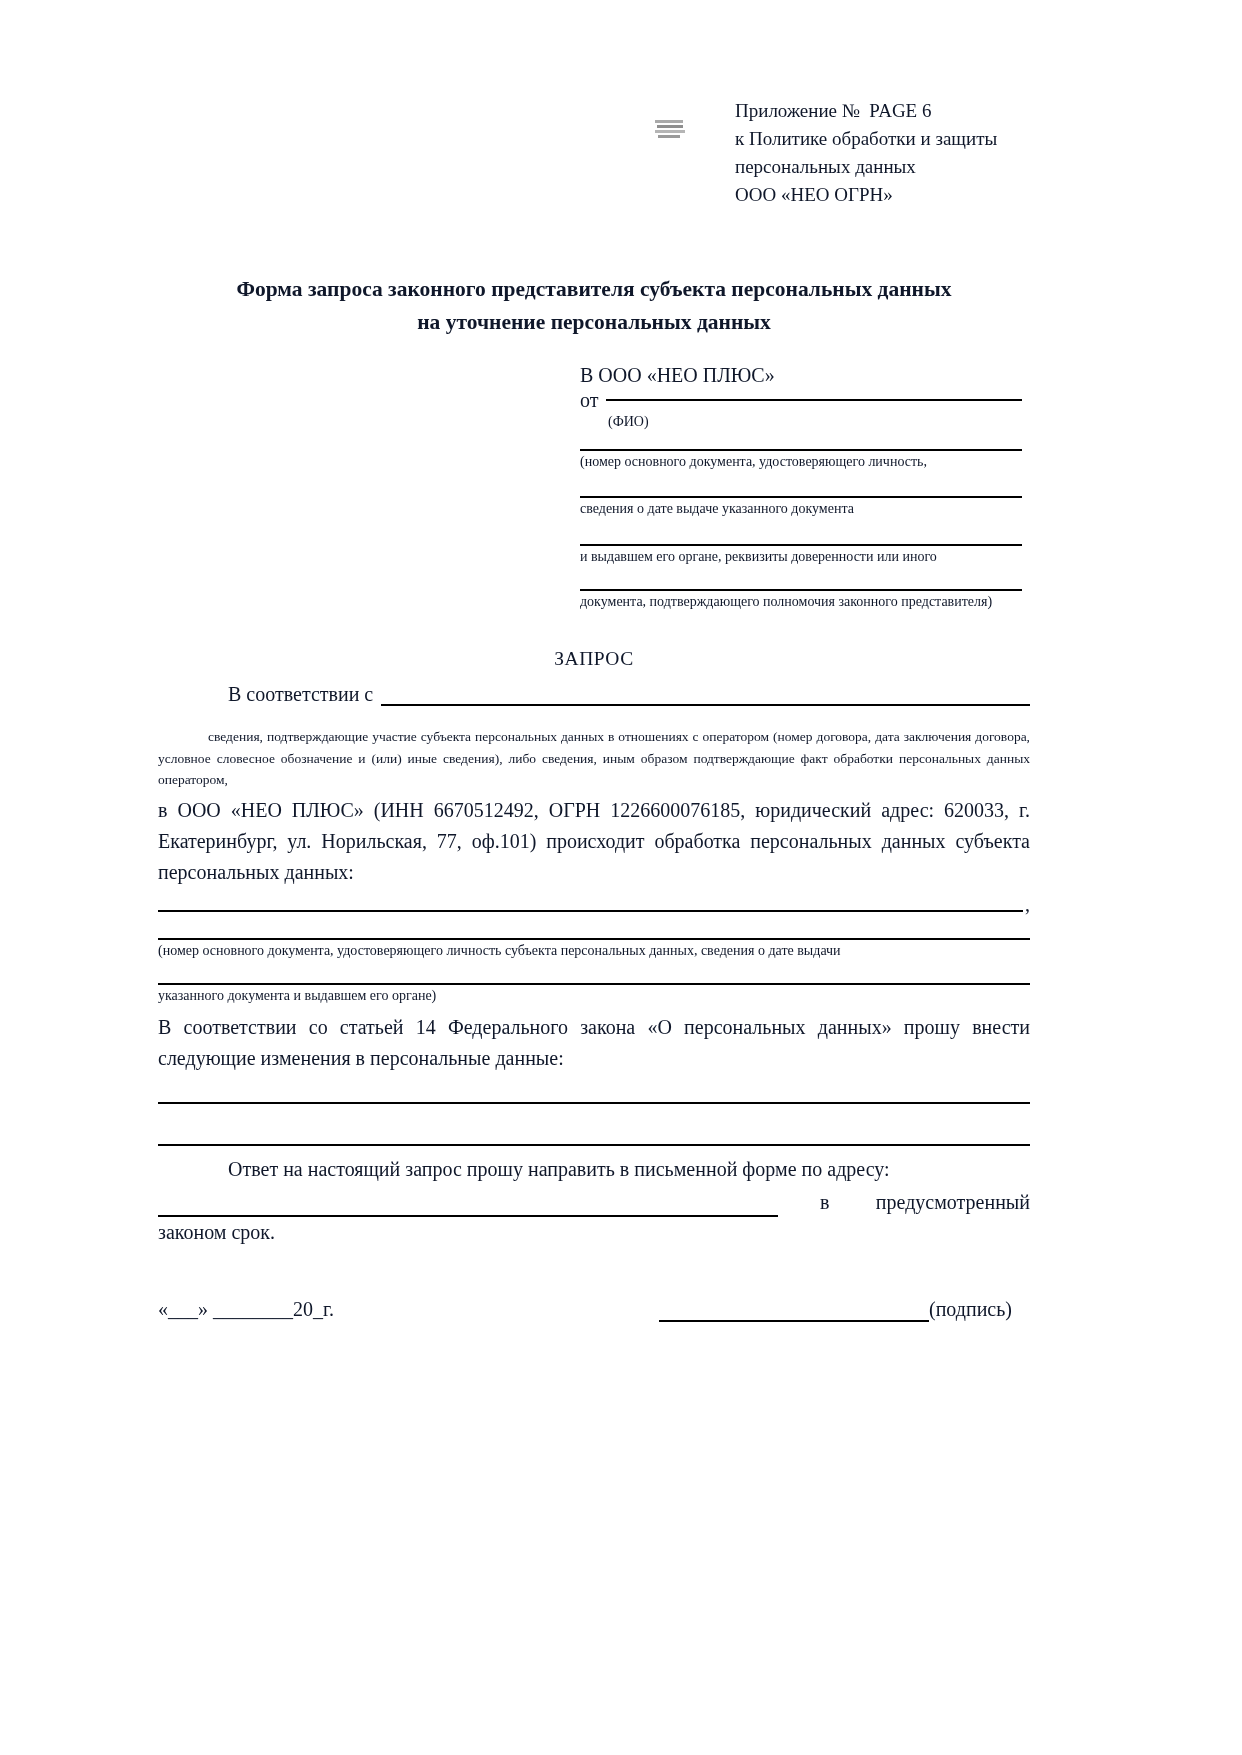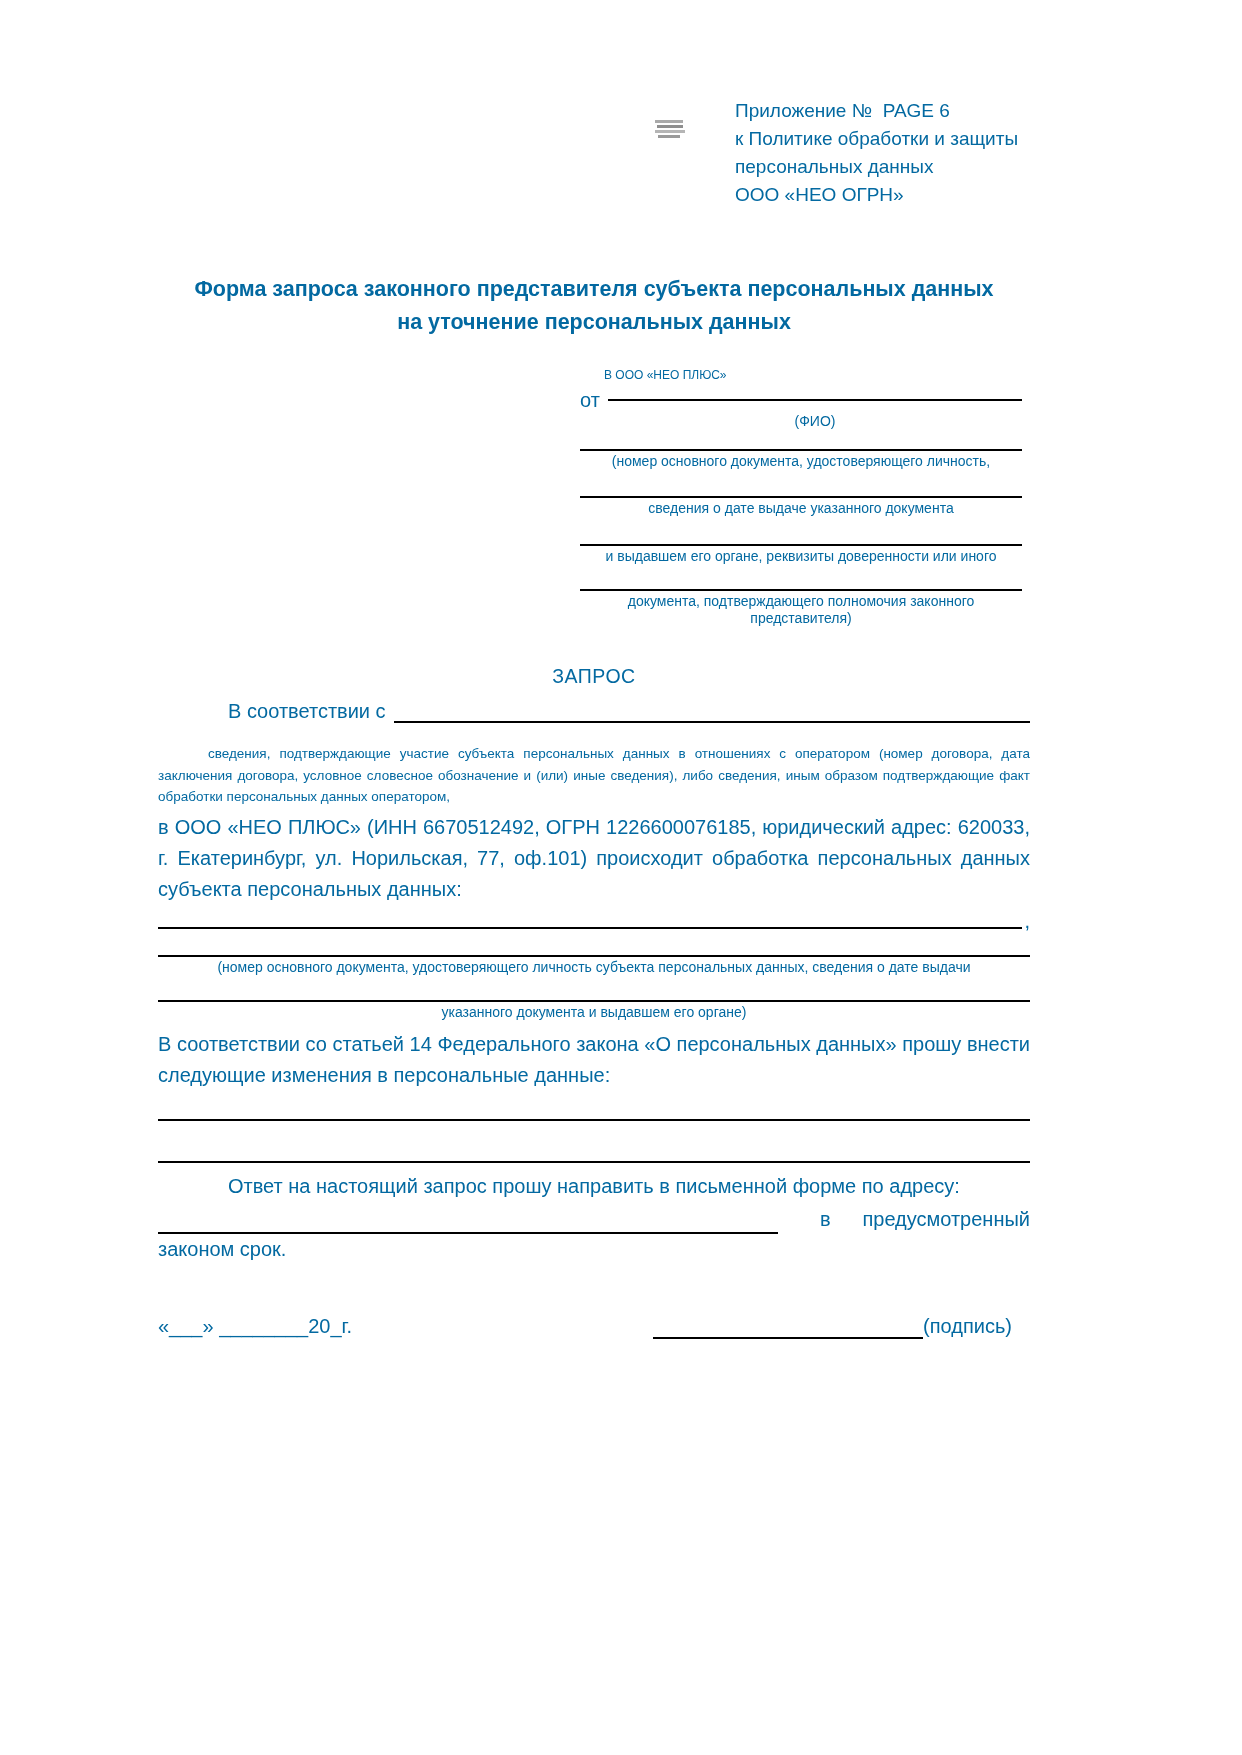--- a/index.html
+++ b/index.html
@@ -1,22 +1,22 @@
 <!DOCTYPE html>
 <html><head>
 <meta charset="utf-8">
 <style>
   * { margin:0; padding:0; box-sizing:border-box; }
   html,body { background:#ffffff; }
   .page {
     position:relative;
     width:1242px; height:1403px;
     background:#ffffff;
-    color:#0369a1;
-    font-family:Liberation Sans, sans-serif;
+    color:#0f172a;
+    font-family:Liberation Serif, serif;
     overflow:hidden;
   }
   .content {
     position:absolute; left:158px; top:0;
     width:872px;
     padding-top:97px;
   }
   .pre { white-space:pre-wrap; }
 
   
@@ -36,26 +36,26 @@
   }
 
   .title {
     margin-top:64px;
     text-align:center;
     font-size:21.5px; font-weight:bold;
     line-height:33px;
   }
 
   .recipient { margin-top:22px; margin-left:422px; width:442px; }
-  .recipient .to { font-size:12px; line-height:28px;margin-left:24px; }
+  .recipient .to { font-size:20px; line-height:28px; }
   .from-row { display:flex; align-items:center; font-size:20px; line-height:22px; }
   .from-row .from-word { padding-right:8px; }
   .fill { flex:1; border-bottom:2px solid #000; }
   .u-label {
-    font-size:14px; line-height:17px; text-align:center; margin-top:2px;
+    font-size:14px; line-height:17px; margin-top:2px;
   }
   .u-label.shift { padding-left:28px; }
   .u-line { border-bottom:2px solid #000; }
   .h21{height:21px;} .h28{height:28px;} .h29{height:29px;} .h26{height:26px;}
 
   .zapros {
     margin-top:36px; text-align:center;
     font-size:19.5px; line-height:26px; letter-spacing:0.5px;
   }
 

